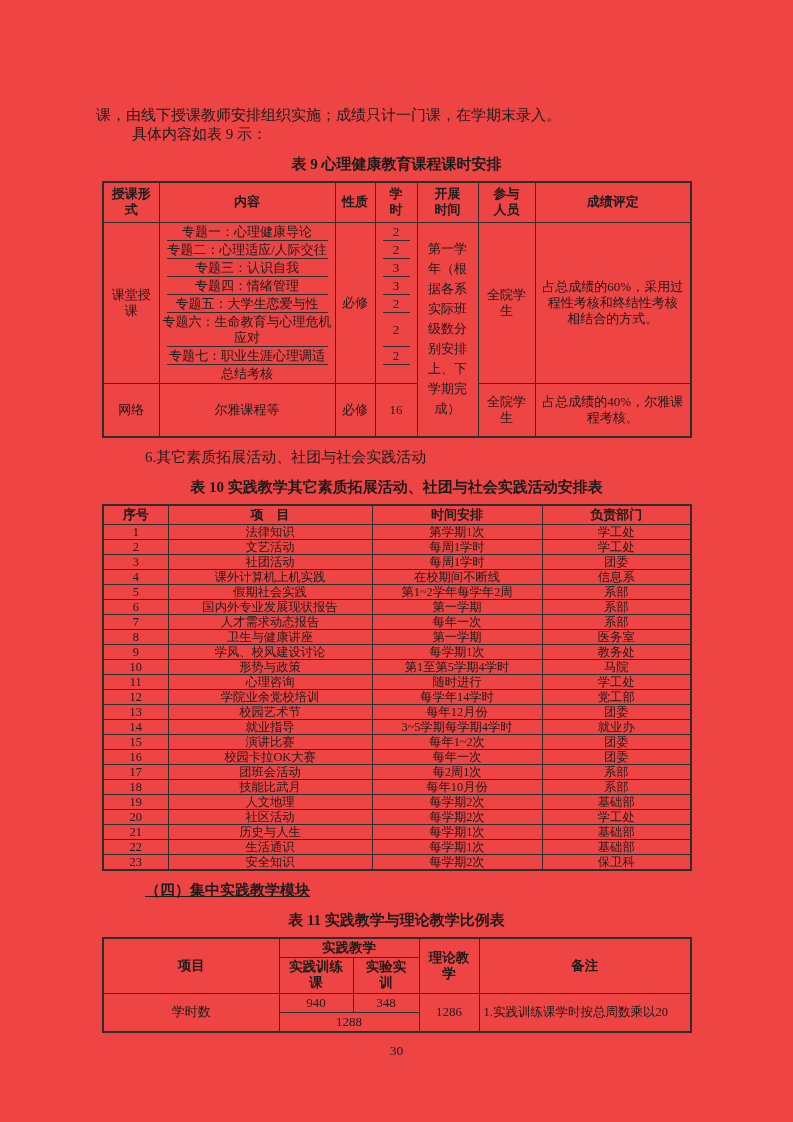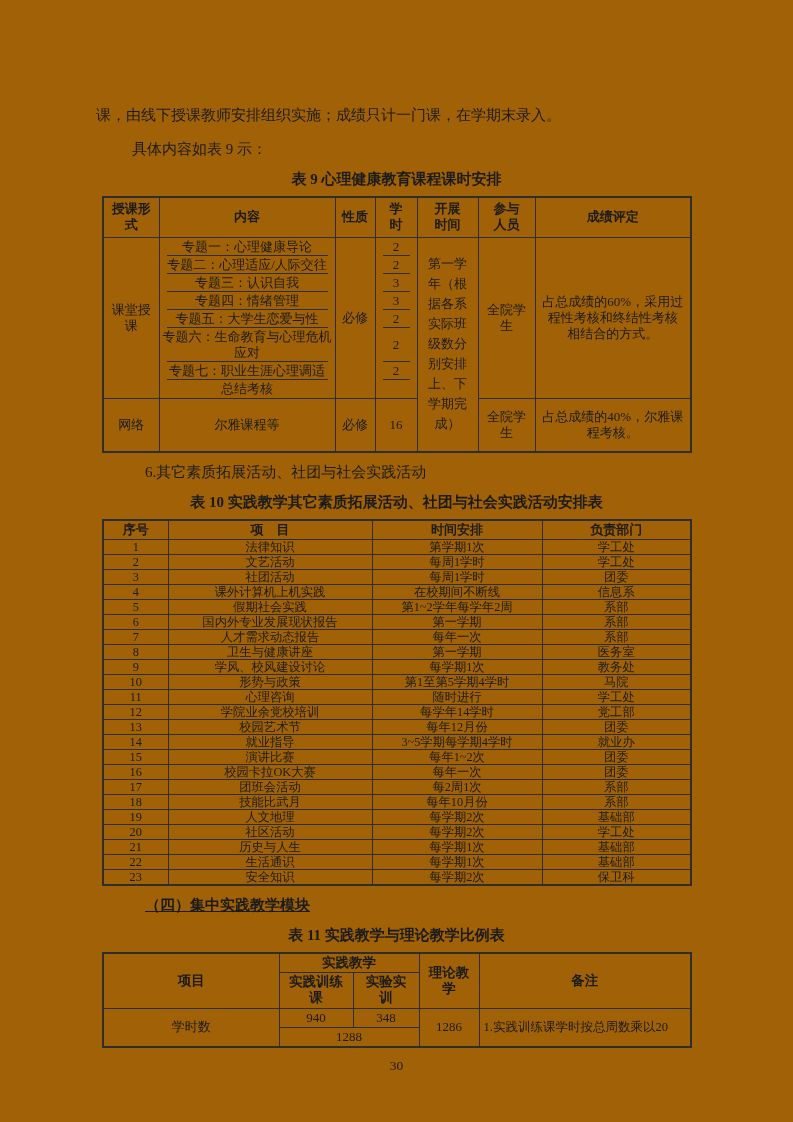--- a/index.html
+++ b/index.html
@@ -1,20 +1,20 @@
 <!DOCTYPE html>
 <html><head>
 <meta charset="utf-8">
 <style>
   html,body { margin:0; padding:0; background:#e8e8e8; }
   .page {
     position:relative;
     width:793px; height:1122px;
     margin:0 auto;
-    background:#a16207;
+    background:#ef4444;
     box-sizing:border-box;
     padding:106px 96px 0 96px;
     font-family:"Liberation Serif","DejaVu Serif",serif;
     color:#1b1b1b;
     overflow:hidden;
   }
   .bodyline { font-size:15px; line-height:19px; margin:0; }
   .indent2 { text-indent:36px; }
   .tbl-title { font-size:15px; font-weight:bold; text-align:center; margin:11px 0 7px 0; }
   .section-line { font-size:15px; line-height:19px; margin:10px 0 0 0; padding-left:49px; }
@@ -55,21 +55,21 @@
   #t11 .remark-cell { text-align:left; padding:0 4px; font-size:12.5px; }
 
   .pageno { text-align:center; font-size:13.5px; margin-top:10px; }
 </style>
 </head>
 <body>
 
 <div class="page">
 
   <p class="bodyline">课，由线下授课教师安排组织实施；成绩只计一门课，在学期末录入。</p>
-  <p class="bodyline indent2" style="margin-top:15px;">具体内容如表 9 示：</p>
+  <p class="bodyline indent2" style="">具体内容如表 9 示：</p>
 
   <div class="tbl-title">表 9 心理健康教育课程课时安排</div>
 
   <table id="t9" class="outer2">
     <colgroup>
       <col style="width:56px">
         <col style="width:176px">
         <col style="width:40px">
       <col style="width:42px">
         <col style="width:61px">

